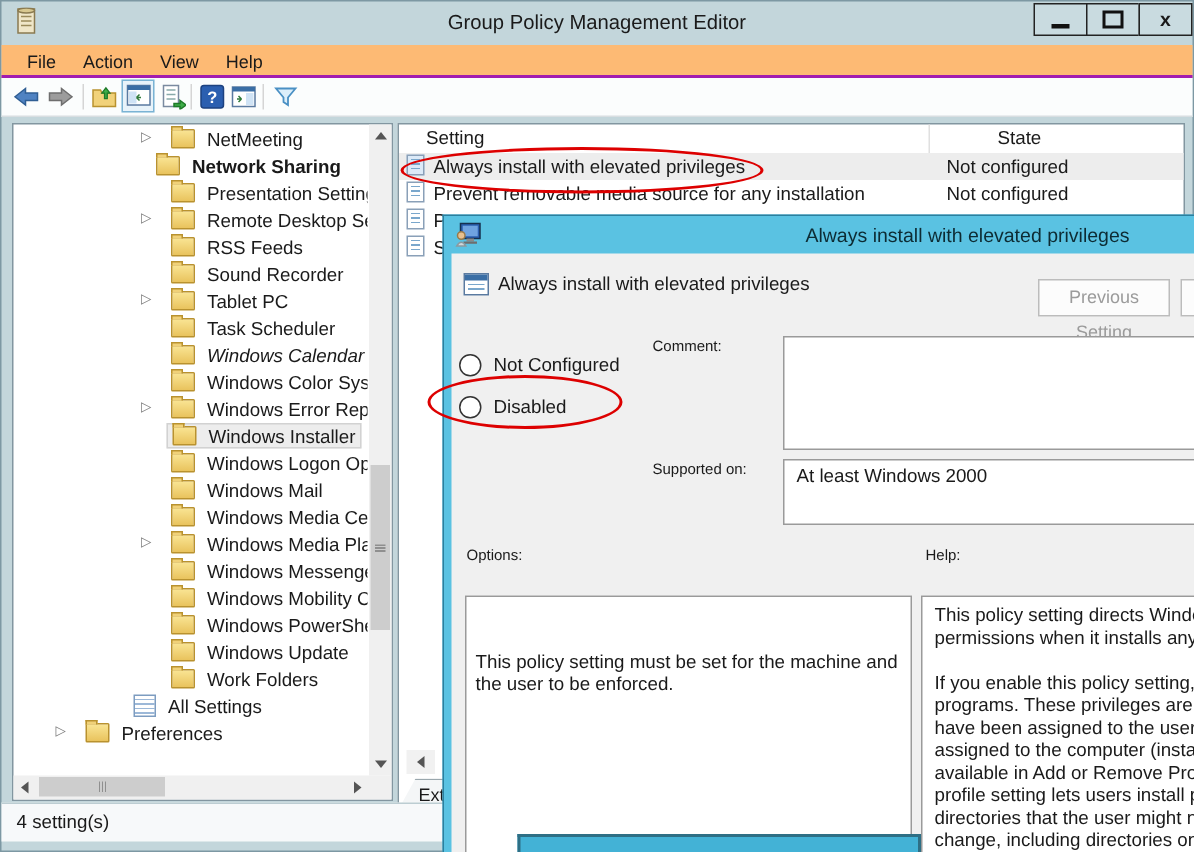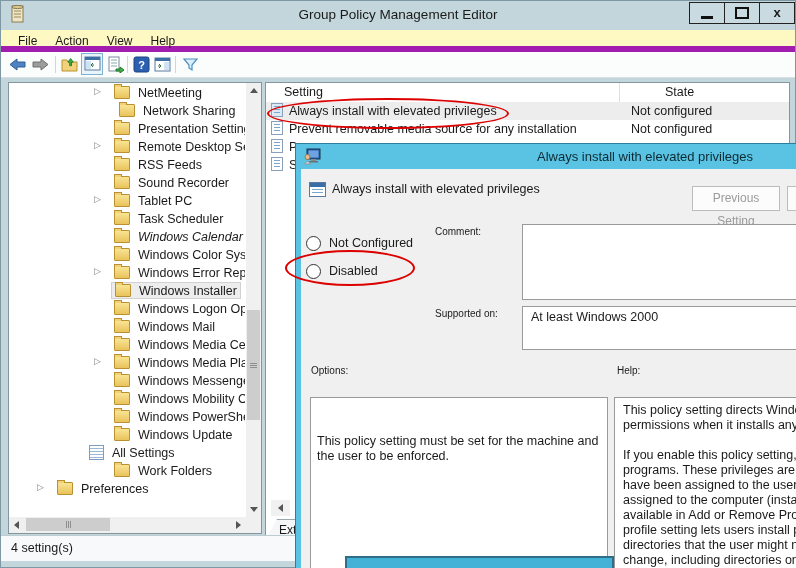--- a/index.html
+++ b/index.html
@@ -10,21 +10,21 @@
   .titlebar{position:absolute;left:0;top:0;width:796px;height:30px;}
   .app-icon{position:absolute;left:9px;top:5px;width:18px;height:19px;}
   .app-title{position:absolute;left:0;top:0;width:100%;height:30px;line-height:30px;text-align:center;font-size:13.5px;}
   .wbtns{position:absolute;right:1px;top:2px;display:flex;}
   .wbtn{width:34px;height:20px;border:1px solid #222;background:#c9dbe0;margin-left:-1px;display:flex;align-items:center;justify-content:center;}
   .g-min{width:12px;height:3px;background:#111;margin-top:9px;}
   .g-max{width:10px;height:8px;border:2px solid #111;}
   .g-close{font-weight:bold;font-size:13px;line-height:18px;}
 
   
-  .menubar{position:absolute;left:1px;top:30px;width:794px;height:22px;background:#fef9c3;border-bottom:6px solid #a21caf;padding-left:8px;box-sizing:border-box;}
+  .menubar{position:absolute;left:1px;top:30px;width:794px;height:22px;background:#fdba74;border-bottom:2px solid #a21caf;padding-left:8px;box-sizing:border-box;}
   .menu-item{display:inline-block;padding:0 9px;line-height:22px;font-size:12px;}
   .toolbar{position:absolute;left:1px;top:52px;width:794px;height:25px;background:#fbfdfd;border-bottom:1px solid #d8dee1;}
   .ticon{position:absolute;top:4px;width:17px;height:17px;}
   .tsep{position:absolute;top:4px;width:1px;height:17px;background:#d5d5d5;}
   .tsel{position:absolute;top:1px;width:22px;height:22px;border:1px solid #7ab3d4;background:#e8f3fa;box-sizing:border-box;}
 
   
   .panel{position:absolute;background:#fff;border:1px solid #8296a0;box-sizing:border-box;}
   #left-panel{left:8px;top:82px;width:254px;height:452px;}
   #right-panel{left:265px;top:82px;width:525px;height:458px;}
@@ -180,21 +180,21 @@
         <div class="tree-item">
           <span class="arrow" style="left: 84px;">▷</span>
           <span class="inner" style="left: 101px;">
             <span class="ic-folder">
               <i class="ftab"></i>
             </span>
             <span class="tlabel">NetMeeting</span>
           </span>
         </div>
         <div class="tree-item">
-          <span class="inner" style="left: 106px;">
+          <span class="inner" style="left: 91px; font-weight: bold;">
             <span class="ic-folder">
               <i class="ftab"></i>
             </span>
             <span class="tlabel">Network Sharing</span>
           </span>
         </div>
         <div class="tree-item">
           <span class="inner" style="left: 101px;">
             <span class="ic-folder">
               <i class="ftab"></i>
@@ -333,34 +333,34 @@
             </span>
             <span class="tlabel">Windows PowerShell</span>
           </span>
         </div>
         <div class="tree-item">
           <span class="inner" style="left: 101px;">
             <span class="ic-folder">
               <i class="ftab"></i>
             </span>
             <span class="tlabel">Windows Update</span>
+          </span>
+        </div>
+        <div class="tree-item">
+          <span class="inner" style="left: 101px;">
+            <span class="ic-folder">
+              <i class="ftab"></i>
+            </span>
+            <span class="tlabel">Work Folders</span>
           </span>
         </div>
         <div class="tree-item">
           <span class="inner" style="left: 76px;">
             <span class="ic-allset"></span>
             <span class="tlabel">All Settings</span>
-          </span>
-        </div>
-        <div class="tree-item">
-          <span class="inner" style="left: 101px;">
-            <span class="ic-folder">
-              <i class="ftab"></i>
-            </span>
-            <span class="tlabel">Work Folders</span>
           </span>
         </div>
         <div class="tree-item">
           <span class="arrow" style="left: 27px;">▷</span>
           <span class="inner" style="left: 44px;">
             <span class="ic-folder">
               <i class="ftab"></i>
             </span>
             <span class="tlabel">Preferences</span>
           </span>

